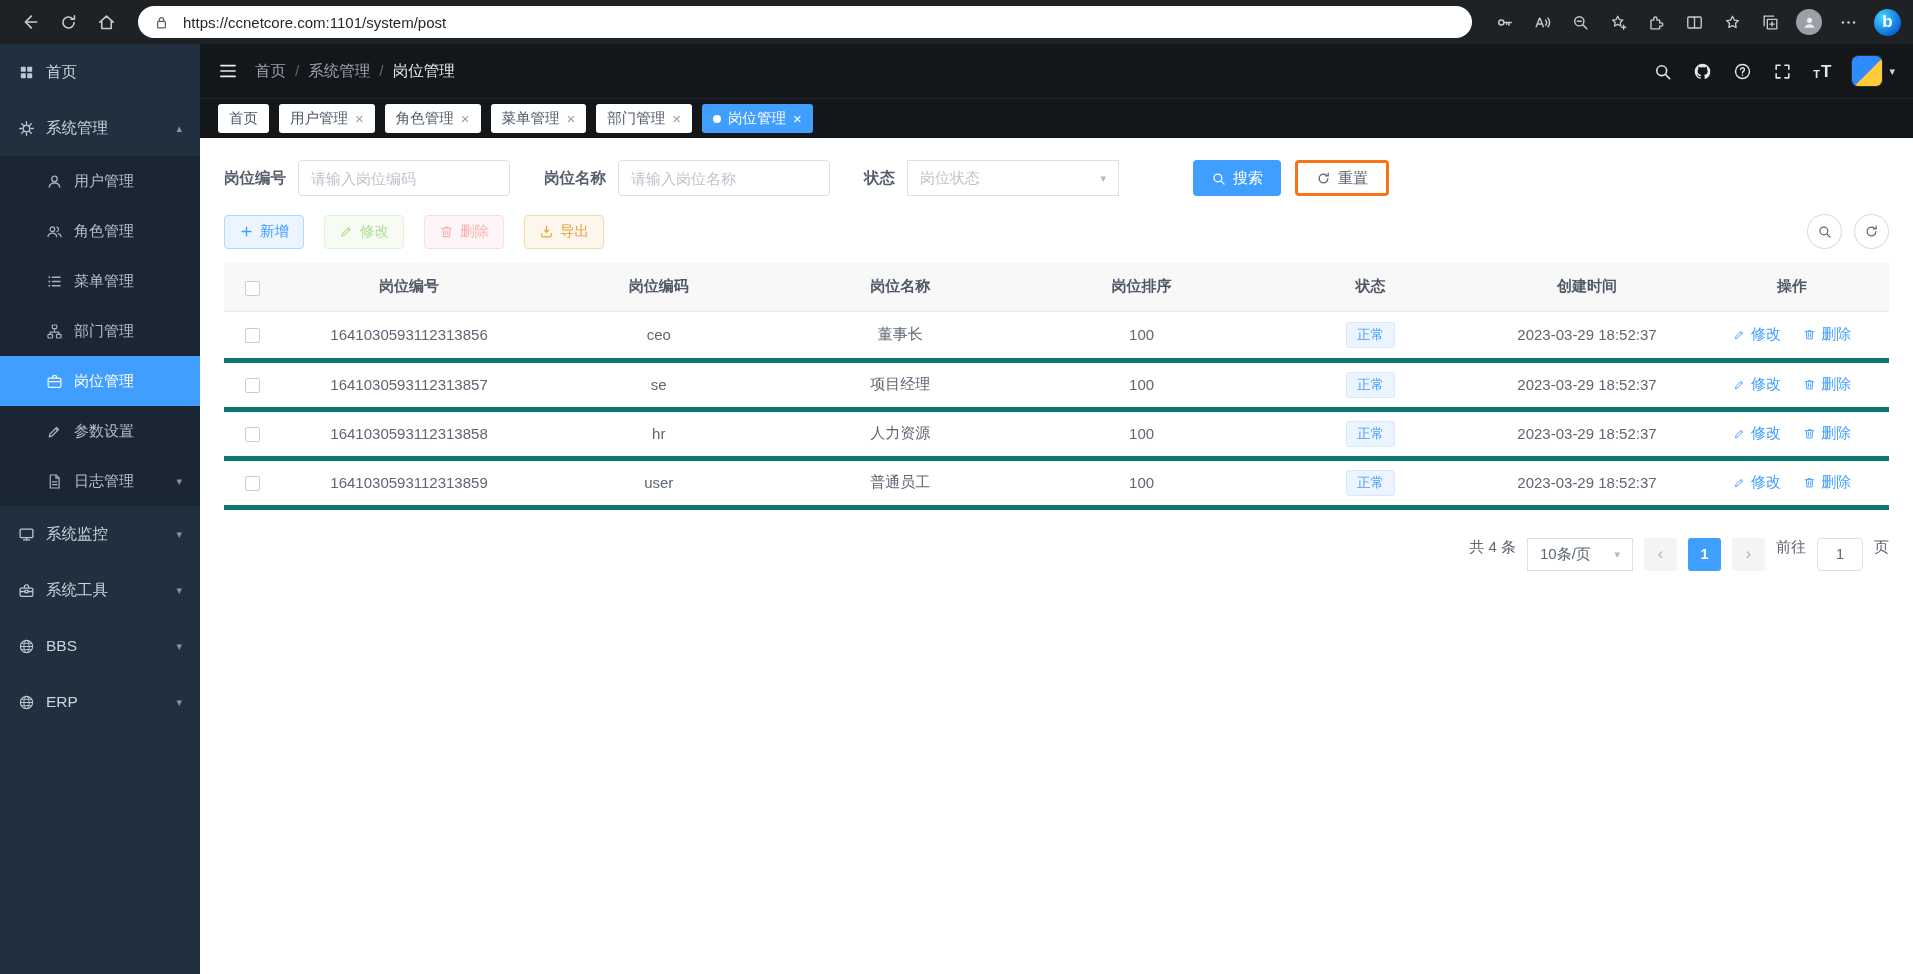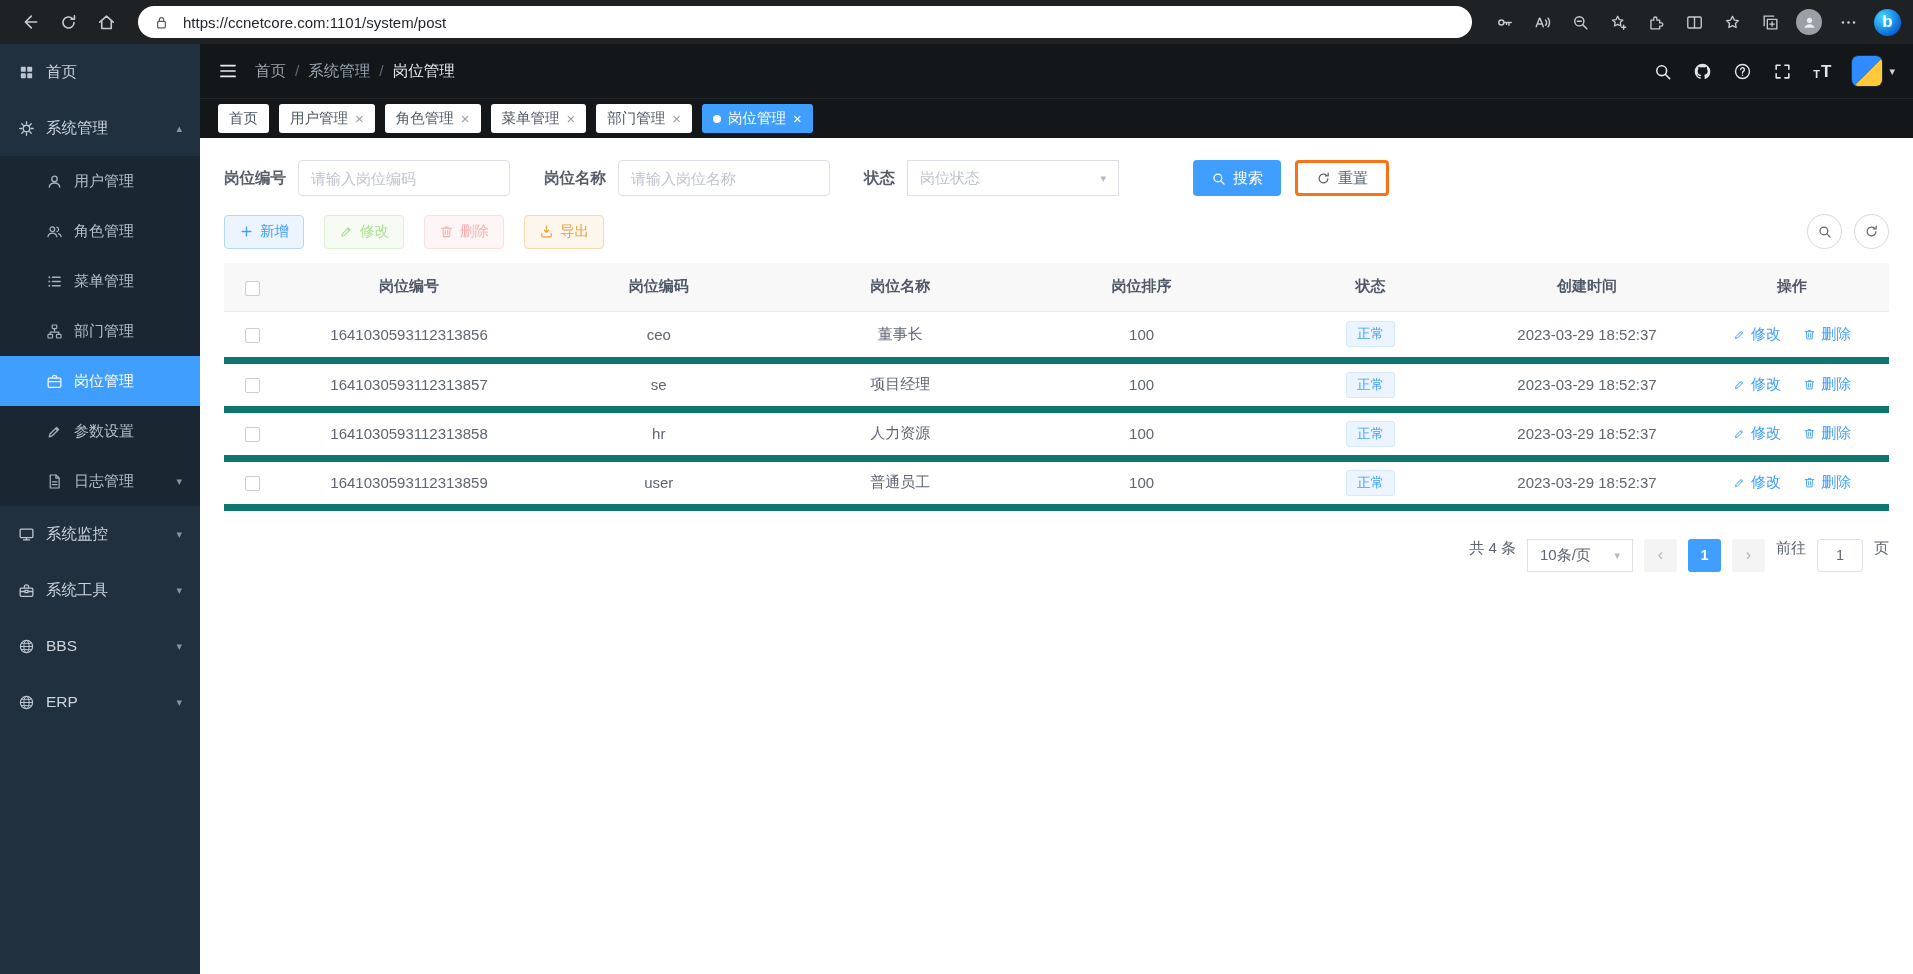--- a/index.html
+++ b/index.html
@@ -73,21 +73,21 @@
   .btn-soft{height:34px;border-radius:4px;display:inline-flex;align-items:center;gap:6px;padding:0 14px;font-size:14.5px;cursor:pointer;border:1px solid transparent;font-family:inherit;}
   .soft-add{color:#409eff;background:#ecf5ff;border-color:#b3d8ff;}
   .soft-edit{color:#67c23a;background:#f0f9eb;border-color:#c2e7b0;opacity:.55;cursor:not-allowed;}
   .soft-del{color:#f56c6c;background:#fef0f0;border-color:#fbc4c4;opacity:.55;cursor:not-allowed;}
   .soft-exp{color:#e6a23c;background:#fdf6ec;border-color:#f5dab1;}
   .tool-right{margin-left:auto;display:flex;gap:12px;}
   .circle-btn{width:35px;height:35px;border-radius:50%;border:1px solid #d5d9df;background:#fff;color:#5f6670;display:flex;align-items:center;justify-content:center;cursor:pointer;}
 
   table.grid{width:100%;margin-top:14px;border-collapse:collapse;table-layout:fixed;}
   .grid th{background:#f8f8f9;color:#4f5866;font-size:15px;font-weight:bold;height:48px;border-bottom:1px solid #e9ecef;text-align:center;}
-  .grid td{height:49px;text-align:center;font-size:15px;color:#5d6673;border-bottom:7px solid #0f766e;}
+  .grid td{height:49px;text-align:center;font-size:15px;color:#5d6673;border-bottom:5px solid #0f766e;}
   .cb{display:inline-block;width:15px;height:15px;border:1px solid #c9ced6;border-radius:2px;background:#fff;vertical-align:middle;cursor:pointer;}
   .tag{display:inline-block;padding:3px 10px;background:#ecf5ff;border:1px solid #d6e9ff;color:var(--primary);border-radius:3px;font-size:13.5px;}
   .op{display:inline-flex;align-items:center;gap:5px;color:var(--primary);cursor:pointer;margin:0 9px;font-size:15px;text-decoration:none;}
 
   .pagination{display:flex;align-items:flex-start;justify-content:flex-end;margin-top:28px;gap:11px;font-size:15px;color:#5d6673;}
   .size-select{width:106px;height:33px;}
   .pg{min-width:33px;height:33px;border:none;border-radius:3px;background:#f4f4f5;color:#aeb3bb;font-size:16px;display:flex;align-items:center;justify-content:center;cursor:pointer;font-family:inherit;}
   .pg.active{background:var(--primary);color:#fff;font-weight:bold;font-size:14.5px;}
   .goto-inp{width:46px;height:33px;border:1px solid #dcdfe6;border-radius:4px;text-align:center;font-size:14.5px;color:#5d6673;outline:none;font-family:inherit;background:#fff;}
 </style>

